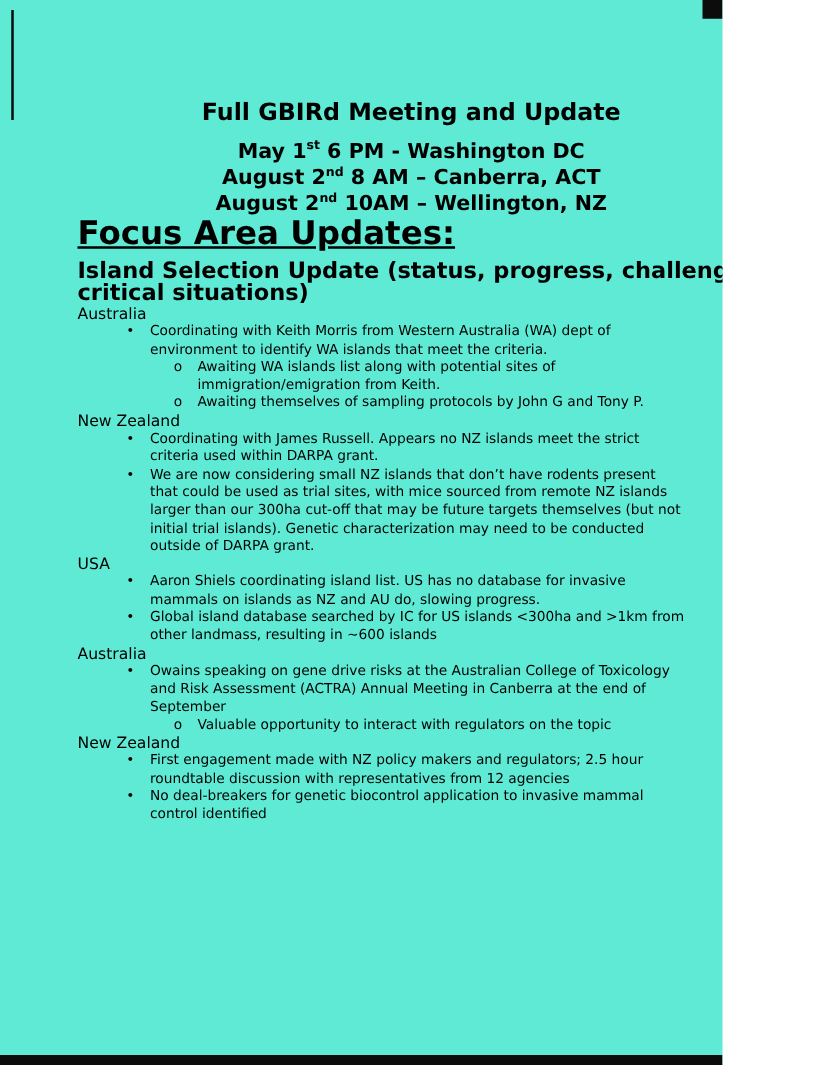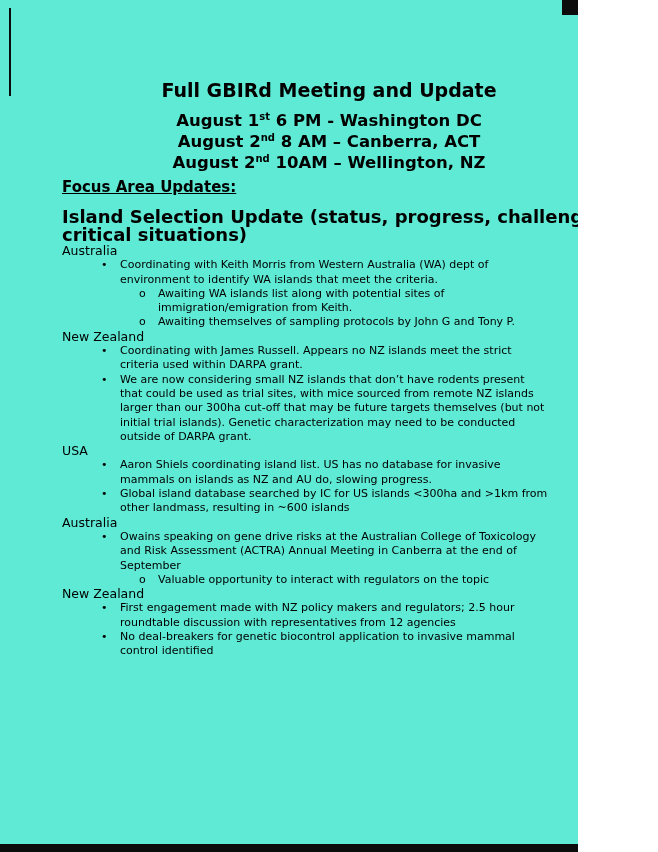--- a/index.html
+++ b/index.html
@@ -12,21 +12,21 @@
   .artifact-corner{top:0;right:0;width:16px;height:15px;}
   .artifact-bottom{left:0;right:0;bottom:0;height:8px;}
 
   .content{position:absolute;left:62px;top:78px;width:518px;}
   .centered{text-align:center;position:relative;left:8px;}
 
   .title{font-size:19px;font-weight:bold;line-height:24px;margin:0 0 8px 0;}
   .date-line{font-size:16.5px;font-weight:bold;line-height:21px;white-space:pre;}
   .date-line sup{font-size:10px;vertical-align:super;line-height:0;}
 
-  .focus{font-size:15px;font-weight:bold;text-decoration:underline;line-height:23px;margin:3px 0 0 0;}
+  .focus{font-size:26px;font-weight:bold;text-decoration:underline;line-height:23px;margin:3px 0 0 0;}
 
   .sec-h{font-size:18px;font-weight:bold;line-height:17.5px;white-space:pre;margin:9px 0 1px 0;}
   .country{font-size:12.5px;font-weight:normal;line-height:14.3px;}
 
   .b1,.b2{position:relative;font-size:11px;line-height:14.3px;white-space:pre;}
   .b1{padding-left:58px;}
   .b1::before{content:"\2022";position:absolute;left:39px;top:0;}
   .b2{padding-left:96px;}
   .b2::before{content:"o";position:absolute;left:77px;top:0;}
 </style>
@@ -37,21 +37,21 @@
 
   <div class="artifact artifact-left"></div>
   <div class="artifact artifact-corner"></div>
   <div class="artifact artifact-bottom"></div>
 
   <div class="content">
 
     <div class="title centered">Full GBIRd Meeting and Update</div>
 
     <div class="centered">
-      <div class="date-line"><span>August 1</span><sup>st</sup><span> 6 PM - Washington DC</span></div>
+      <div class="date-line"><span>May 1</span><sup>st</sup><span> 6 PM - Washington DC</span></div>
       <div class="date-line"><span>August 2</span><sup>nd</sup><span> 8 AM – Canberra, ACT</span></div>
       <div class="date-line"><span>August 2</span><sup>nd</sup><span> 10AM – Wellington, NZ</span></div>
     </div>
 
     <div class="focus">Focus Area Updates:</div>
 
     <div class="section">
       <div class="sec-h">Island Selection Update (status, progress, challenges,
 critical situations)</div>
 

